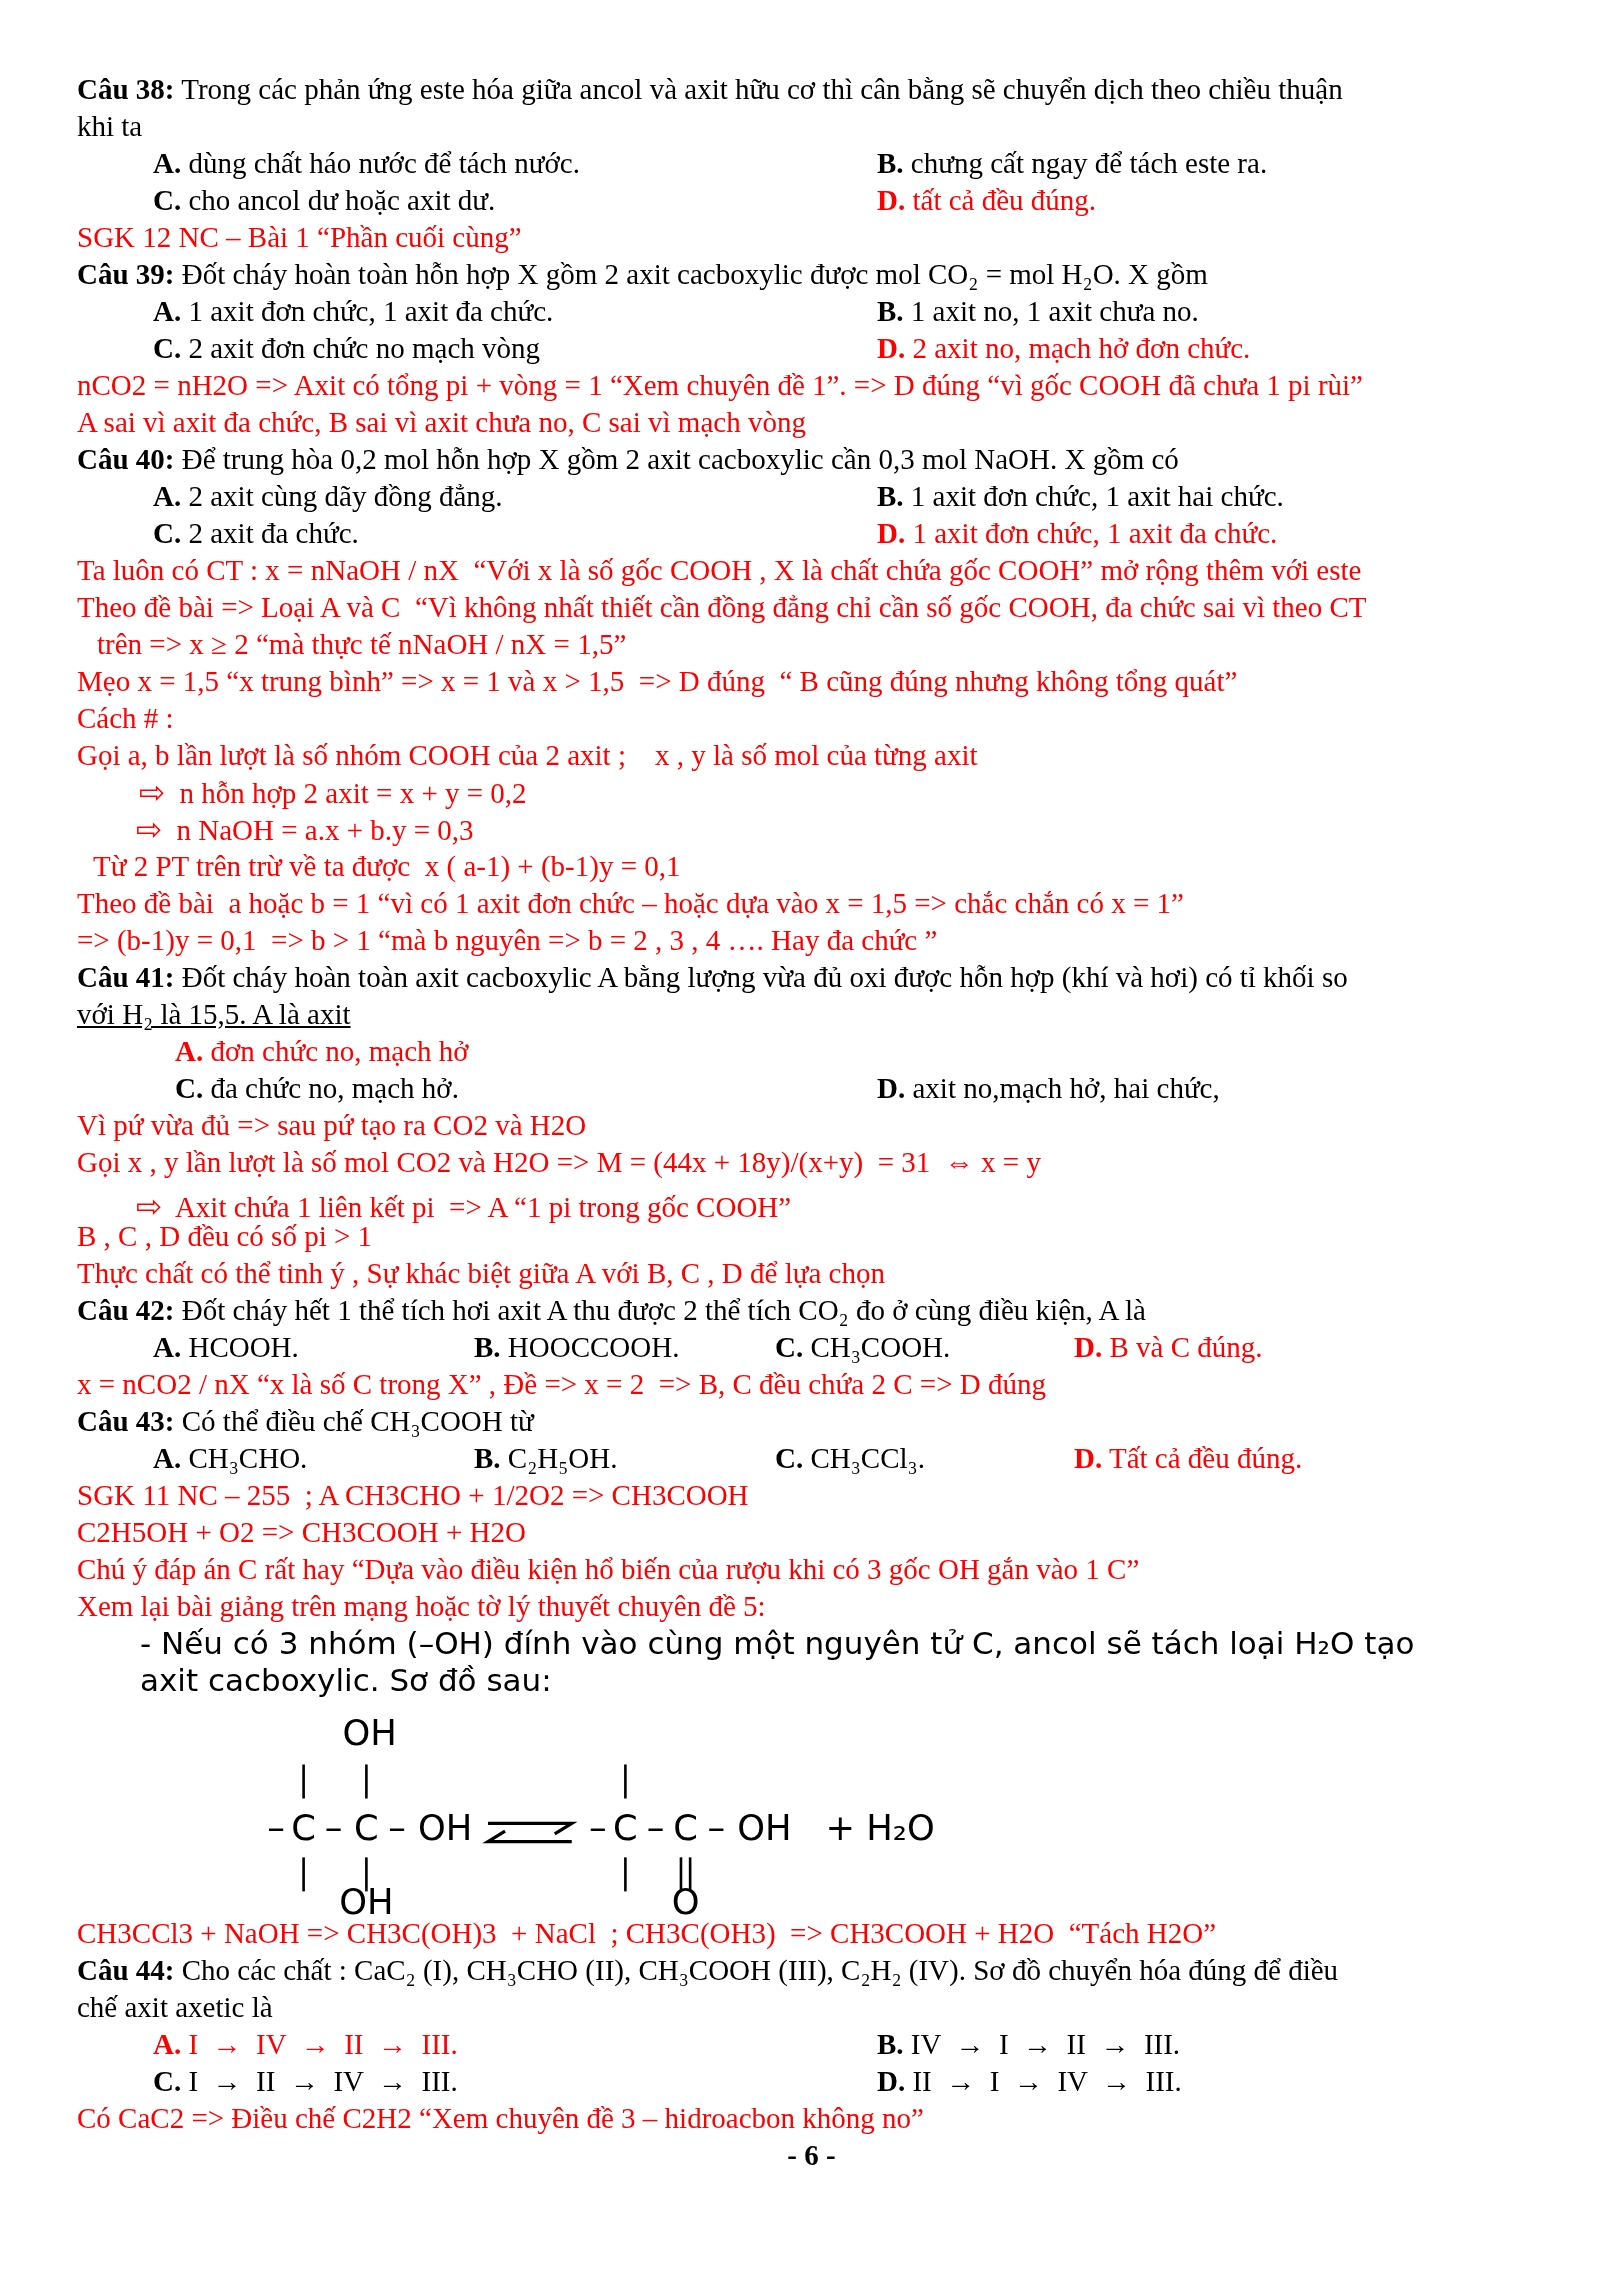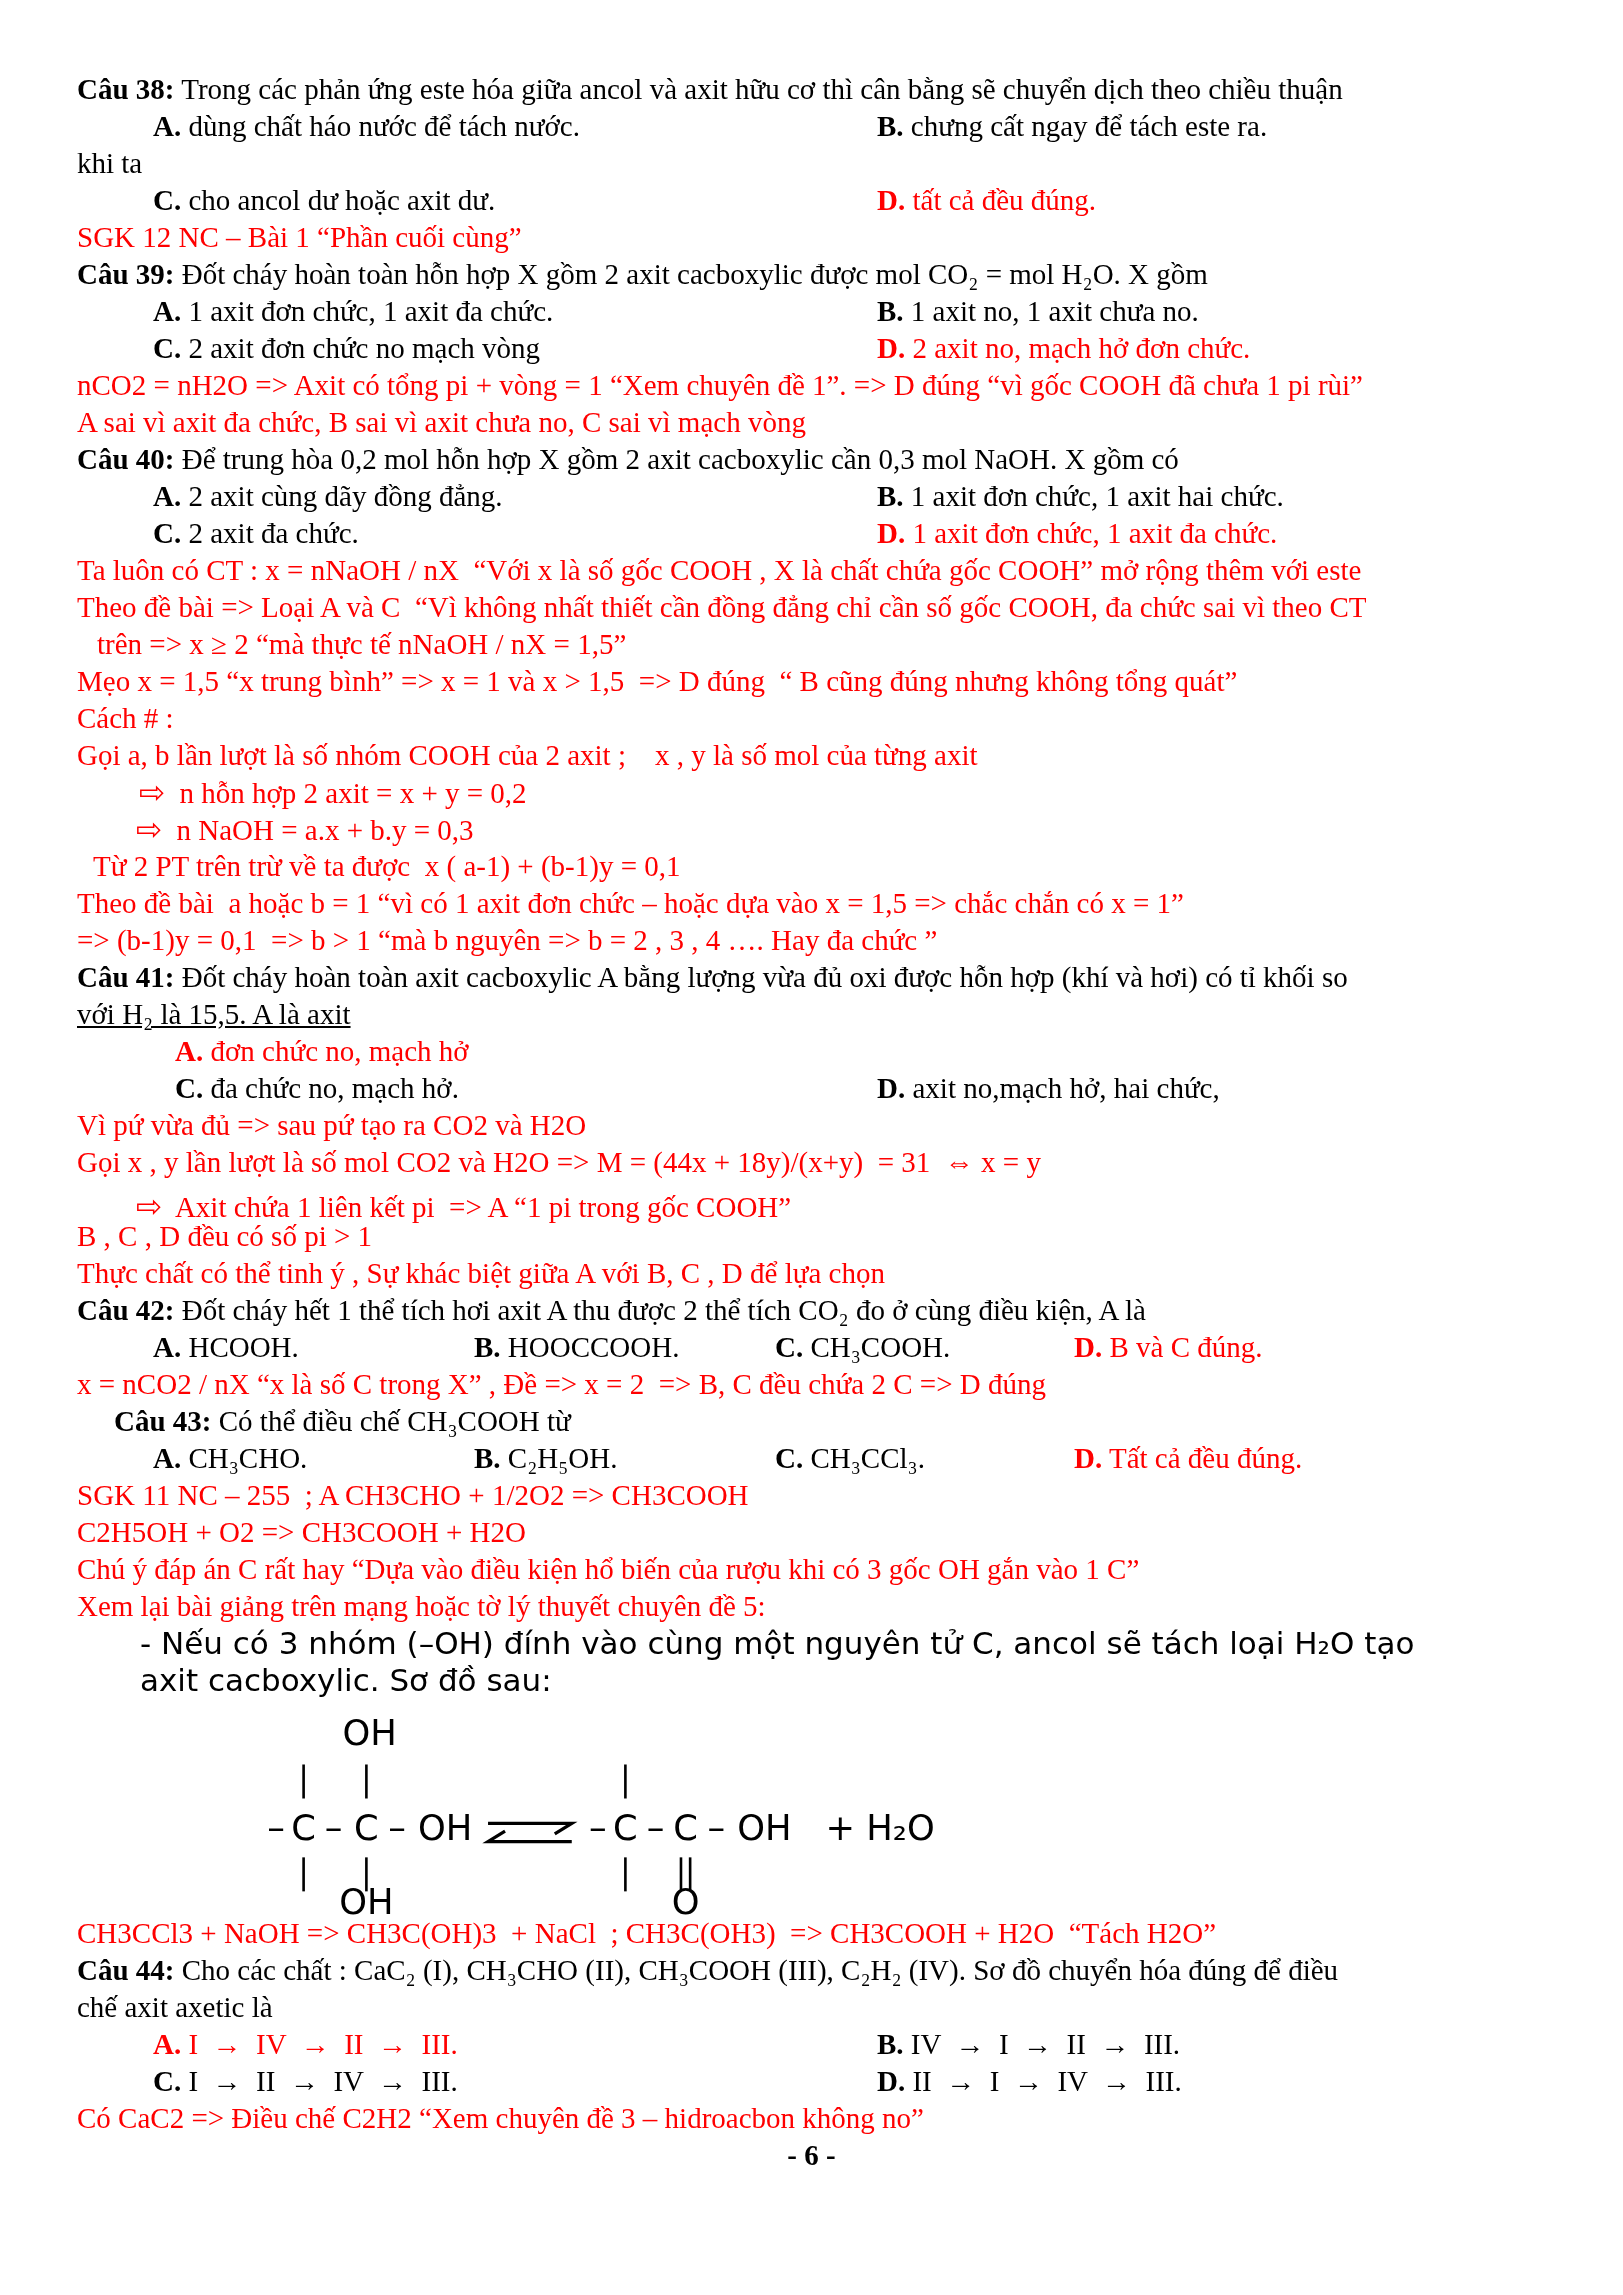--- a/index.html
+++ b/index.html
@@ -18,22 +18,22 @@
   #diagram-block{position:relative;height:216px;}
   #diagram-block svg{position:absolute;left:137px;top:0;}
   #diagram-block text{font-family:"DejaVu Sans",sans-serif;font-size:54px;fill:#000;}
 </style>
 </head>
 <body>
 
 <div class="page">
   <div>
       <div class="line"><span class="part abs" style="left: 0px;"><span class="b">Câu 38:</span><span> Trong các phản ứng este hóa giữa ancol và axit hữu cơ thì cân bằng sẽ chuyển dịch theo chiều thuận</span></span></div>
+      <div class="line"><span class="part abs" style="left: 0px;"><span>khi ta</span></span></div>
       <div class="line"><span class="part abs" style="left: 76px;"><span class="b">A.</span><span> dùng chất háo nước để tách nước.</span></span><span class="part abs" style="left: 800px;"><span class="b">B.</span><span> chưng cất ngay để tách este ra.</span></span></div>
-      <div class="line"><span class="part abs" style="left: 0px;"><span>khi ta</span></span></div>
       <div class="line"><span class="part abs" style="left: 76px;"><span class="b">C.</span><span> cho ancol dư hoặc axit dư.</span></span><span class="part abs" style="left: 800px;"><span class="b red">D.</span><span class="red"> tất cả đều đúng.</span></span></div>
       <div class="line"><span class="part abs" style="left: 0px;"><span class="red">SGK 12 NC – Bài 1 “Phần cuối cùng”</span></span></div>
       <div class="line"><span class="part abs" style="left: 0px;"><span class="b">Câu 39:</span><span> Đốt cháy hoàn toàn hỗn hợp X gồm 2 axit cacboxylic được mol CO₂ = mol H₂O. X gồm</span></span></div>
       <div class="line"><span class="part abs" style="left: 76px;"><span class="b">A.</span><span> 1 axit đơn chức, 1 axit đa chức.</span></span><span class="part abs" style="left: 800px;"><span class="b">B.</span><span> 1 axit no, 1 axit chưa no.</span></span></div>
       <div class="line"><span class="part abs" style="left: 76px;"><span class="b">C.</span><span> 2 axit đơn chức no mạch vòng</span></span><span class="part abs" style="left: 800px;"><span class="b red">D.</span><span class="red"> 2 axit no, mạch hở đơn chức.</span></span></div>
       <div class="line"><span class="part abs" style="left: 0px;"><span class="red">nCO2 = nH2O =&gt; Axit có tổng pi + vòng = 1 “Xem chuyên đề 1”. =&gt; D đúng “vì gốc COOH đã chưa 1 pi rùi”</span></span></div>
       <div class="line"><span class="part abs" style="left: 0px;"><span class="red">A sai vì axit đa chức, B sai vì axit chưa no, C sai vì mạch vòng</span></span></div>
       <div class="line"><span class="part abs" style="left: 0px;"><span class="b">Câu 40:</span><span> Để trung hòa 0,2 mol hỗn hợp X gồm 2 axit cacboxylic cần 0,3 mol NaOH. X gồm có</span></span></div>
       <div class="line"><span class="part abs" style="left: 76px;"><span class="b">A.</span><span> 2 axit cùng dãy đồng đẳng.</span></span><span class="part abs" style="left: 800px;"><span class="b">B.</span><span> 1 axit đơn chức, 1 axit hai chức.</span></span></div>
       <div class="line"><span class="part abs" style="left: 76px;"><span class="b">C.</span><span> 2 axit đa chức.</span></span><span class="part abs" style="left: 800px;"><span class="b red">D.</span><span class="red"> 1 axit đơn chức, 1 axit đa chức.</span></span></div>
@@ -53,21 +53,21 @@
       <div class="line"><span class="part abs" style="left: 98px;"><span class="b red">A.</span><span class="red"> đơn chức no, mạch hở</span></span></div>
       <div class="line"><span class="part abs" style="left: 98px;"><span class="b">C.</span><span> đa chức no, mạch hở.</span></span><span class="part abs" style="left: 800px;"><span class="b">D.</span><span> axit no,mạch hở, hai chức,</span></span></div>
       <div class="line"><span class="part abs" style="left: 0px;"><span class="red">Vì pứ vừa đủ =&gt; sau pứ tạo ra CO2 và H2O</span></span></div>
       <div class="line"><span class="part abs" style="left: 0px;"><span class="red">Gọi x , y lần lượt là số mol CO2 và H2O =&gt; M = (44x + 18y)/(x+y)  = 31  ⇔ x = y</span></span></div>
       <div class="line"><span class="part abs" style="left: 59px; margin-top: 7px;"><span class="red sans">⇨</span><span class="red">  Axit chứa 1 liên kết pi  =&gt; A “1 pi trong gốc COOH”</span></span></div>
       <div class="line"><span class="part abs" style="left: 0px;"><span class="red">B , C , D đều có số pi &gt; 1</span></span></div>
       <div class="line"><span class="part abs" style="left: 0px;"><span class="red">Thực chất có thể tinh ý , Sự khác biệt giữa A với B, C , D để lựa chọn</span></span></div>
       <div class="line"><span class="part abs" style="left: 0px;"><span class="b">Câu 42:</span><span> Đốt cháy hết 1 thể tích hơi axit A thu được 2 thể tích CO₂ đo ở cùng điều kiện, A là</span></span></div>
       <div class="line"><span class="part abs" style="left: 76px;"><span class="b">A.</span><span> HCOOH.</span></span><span class="part abs" style="left: 397px;"><span class="b">B.</span><span> HOOCCOOH.</span></span><span class="part abs" style="left: 698px;"><span class="b">C.</span><span> CH₃COOH.</span></span><span class="part abs" style="left: 997px;"><span class="b red">D.</span><span class="red"> B và C đúng.</span></span></div>
       <div class="line"><span class="part abs" style="left: 0px;"><span class="red">x = nCO2 / nX “x là số C trong X” , Đề =&gt; x = 2  =&gt; B, C đều chứa 2 C =&gt; D đúng</span></span></div>
-      <div class="line"><span class="part abs" style="left: 0px; margin-left: 37px;"><span class="b">Câu 43:</span><span> Có thể điều chế CH₃COOH từ</span></span></div>
+      <div class="line"><span class="part abs" style="left: 0px;"><span class="b">Câu 43:</span><span> Có thể điều chế CH₃COOH từ</span></span></div>
       <div class="line"><span class="part abs" style="left: 76px;"><span class="b">A.</span><span> CH₃CHO.</span></span><span class="part abs" style="left: 397px;"><span class="b">B.</span><span> C₂H₅OH.</span></span><span class="part abs" style="left: 698px;"><span class="b">C.</span><span> CH₃CCl₃.</span></span><span class="part abs" style="left: 997px;"><span class="b red">D.</span><span class="red"> Tất cả đều đúng.</span></span></div>
       <div class="line"><span class="part abs" style="left: 0px;"><span class="red">SGK 11 NC – 255  ; A CH3CHO + 1/2O2 =&gt; CH3COOH</span></span></div>
       <div class="line"><span class="part abs" style="left: 0px;"><span class="red">C2H5OH + O2 =&gt; CH3COOH + H2O</span></span></div>
       <div class="line"><span class="part abs" style="left: 0px;"><span class="red">Chú ý đáp án C rất hay “Dựa vào điều kiện hổ biến của rượu khi có 3 gốc OH gắn vào 1 C”</span></span></div>
       <div class="line"><span class="part abs" style="left: 0px;"><span class="red">Xem lại bài giảng trên mạng hoặc tờ lý thuyết chuyên đề 5:</span></span></div>
       <div class="line"><span class="part abs" style="left: 63px;"><span class="sans">- Nếu có 3 nhóm (–OH) đính vào cùng một nguyên tử C, ancol sẽ tách loại H₂O tạo</span></span></div>
       <div class="line"><span class="part abs" style="left: 63px;"><span class="sans">axit cacboxylic. Sơ đồ sau:</span></span></div>
       <div id="diagram-block">
     <svg width="811" height="216" viewBox="0 0 1240 330" xmlns="http://www.w3.org/2000/svg" style="font-size:44px">
 

